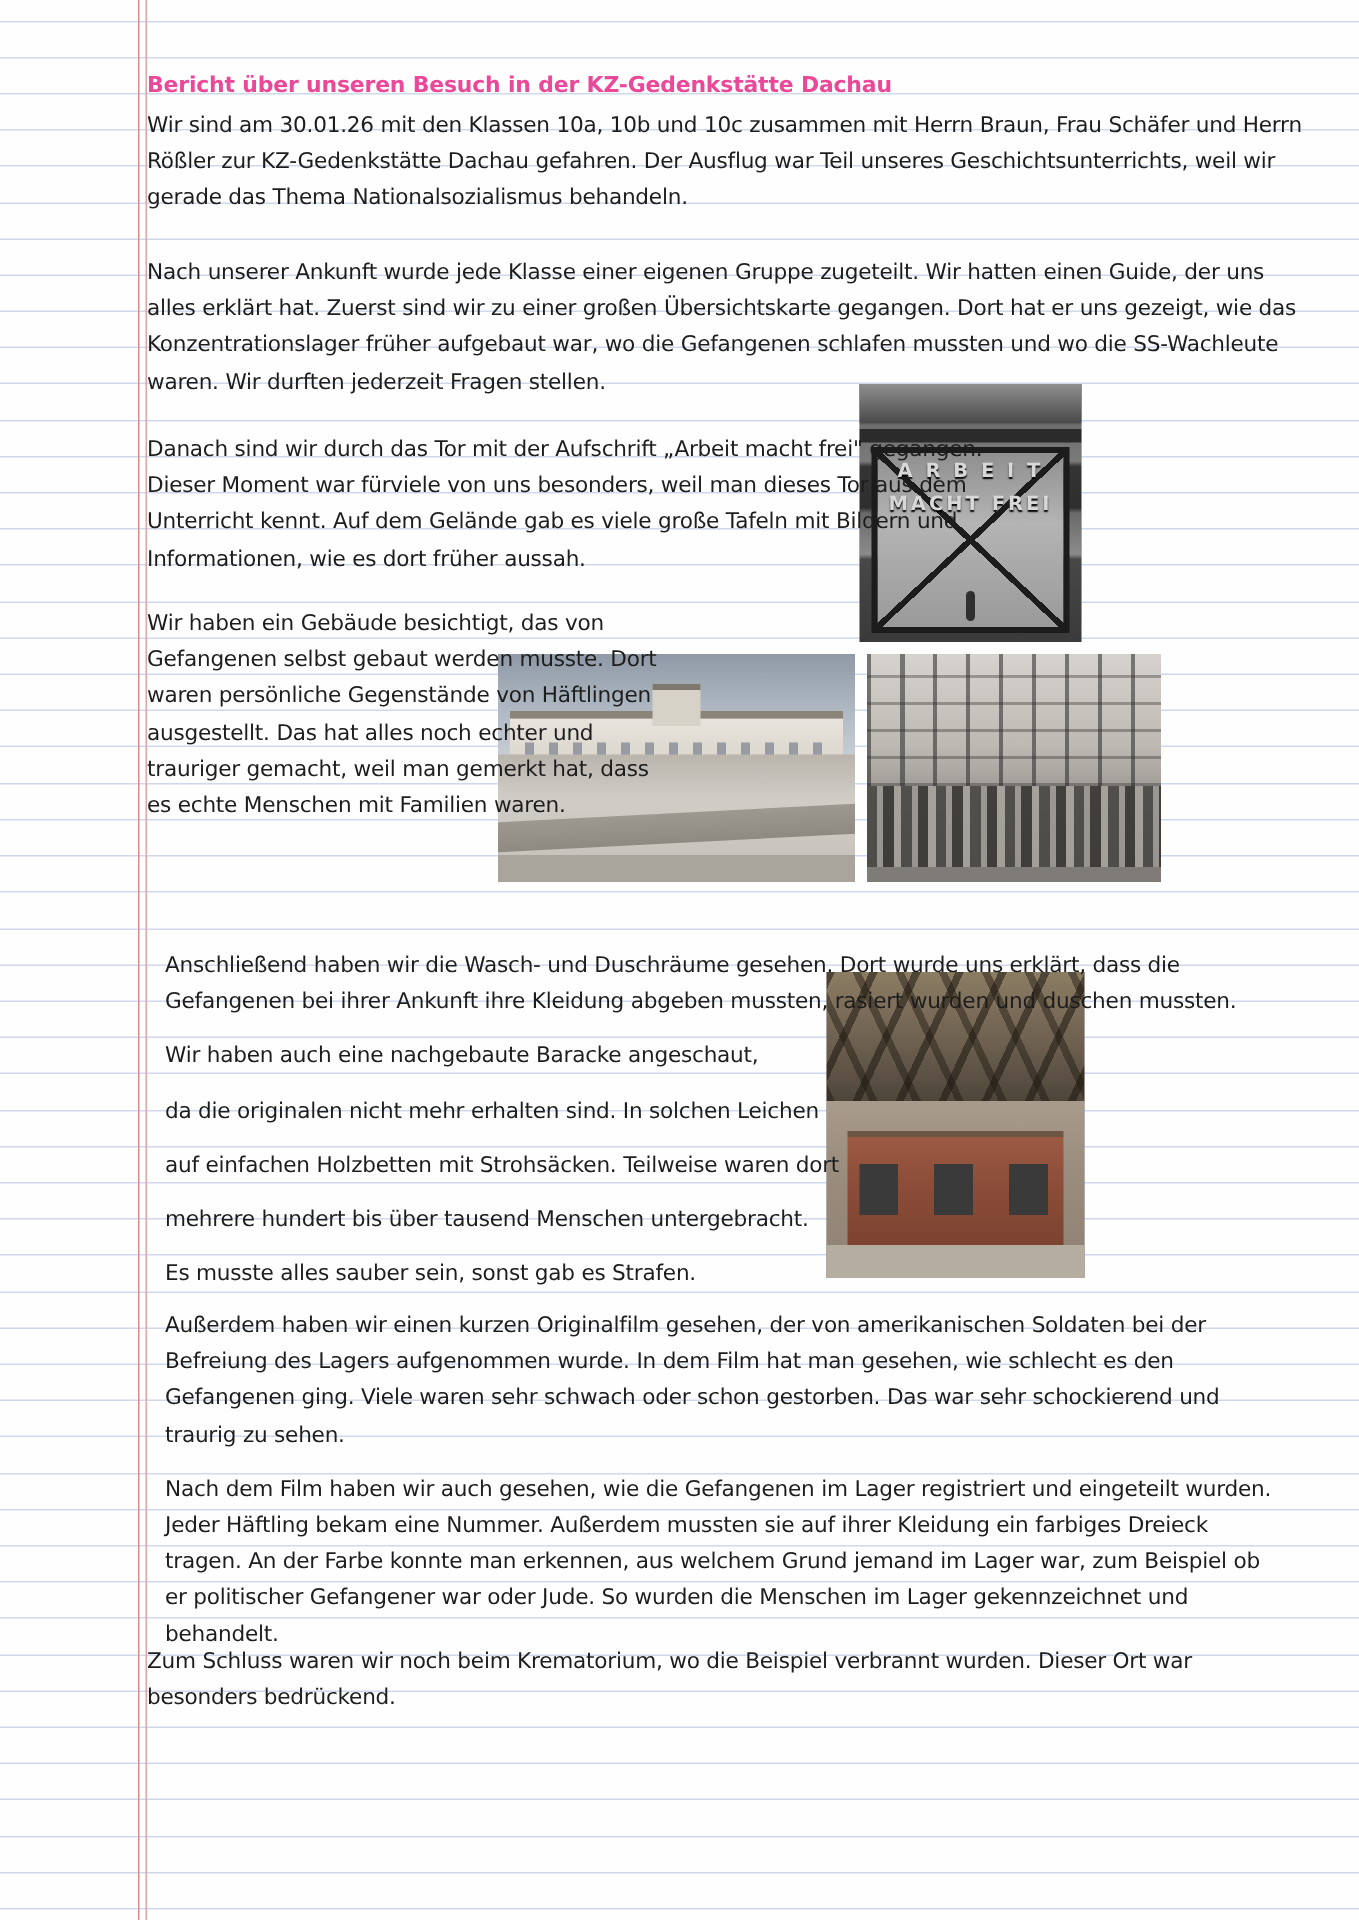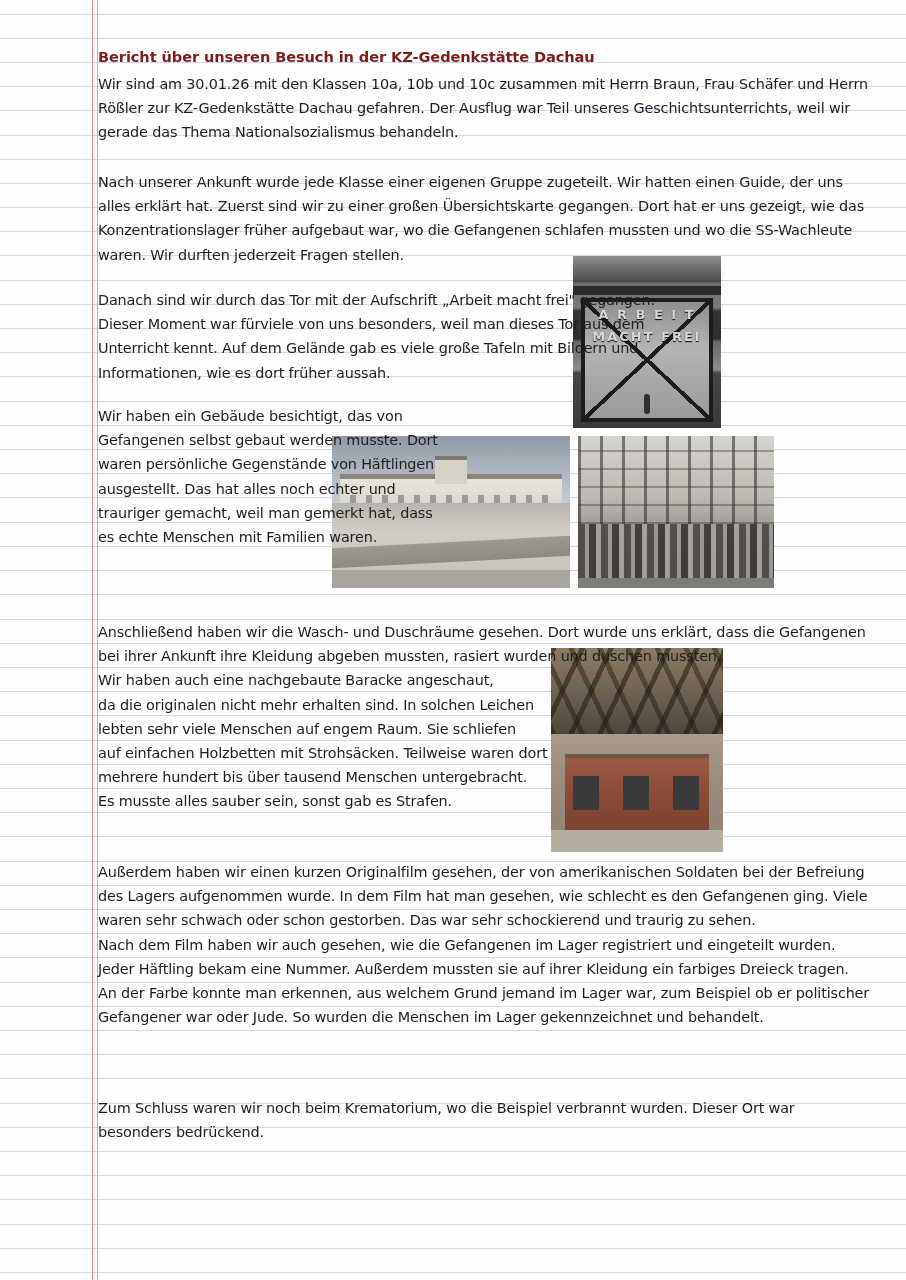--- a/index.html
+++ b/index.html
@@ -47,34 +47,34 @@
     width: 770px;
     height: 1280px;
   }
   .doc-title {
     position: absolute;
     left: 0;
     top: 48px;
     font-family: "DejaVu Sans", sans-serif;
     font-weight: bold;
     font-size: 14.6px;
-    color: #7f1d1d;
+    color: #ec4899;
     letter-spacing: -0.1px;
     white-space: nowrap;
   }
   .para {
     position: absolute;
     font-family: "DejaVu Sans", sans-serif;
     font-size: 14.4px;
     line-height: 24.2px;
     color: #1d1d1d;
     letter-spacing: -0.15px;
   }
   .para p {
-    margin: 0;
+    margin: 12px;
   }
 
   
   #p1 { left: 0;  top: 72px;  width: 772px; }
   #p2 { left: 0;  top: 170px; width: 772px; }
   #p3 { left: 0;  top: 288px; width: 560px; }
   #p4 { left: 0;  top: 404px; width: 340px; }
   #p5 { left: 0;  top: 620px; width: 772px; }
   #p6 { left: 0;  top: 860px; width: 772px; }
   #p7 { left: 0;  top: 1096px; width: 772px; }
@@ -341,21 +341,20 @@
   <div class="doc-title">Bericht über unseren Besuch in der KZ-Gedenkstätte Dachau</div>
 
   <div class="para" id="p1">Wir sind am 30.01.26 mit den Klassen 10a, 10b und 10c zusammen mit Herrn Braun, Frau Schäfer und Herrn Rößler zur KZ-Gedenkstätte Dachau gefahren. Der Ausflug war Teil unseres Geschichtsunterrichts, weil wir gerade das Thema Nationalsozialismus behandeln.</div>
   <div class="para" id="p2">Nach unserer Ankunft wurde jede Klasse einer eigenen Gruppe zugeteilt. Wir hatten einen Guide, der uns alles erklärt hat. Zuerst sind wir zu einer großen Übersichtskarte gegangen. Dort hat er uns gezeigt, wie das Konzentrationslager früher aufgebaut war, wo die Gefangenen schlafen mussten und wo die SS-Wachleute waren. Wir durften jederzeit Fragen stellen.</div>
   <div class="para" id="p3">Danach sind wir durch das Tor mit der Aufschrift „Arbeit macht frei" gegangen. Dieser Moment war fürviele von uns besonders, weil man dieses Tor aus dem Unterricht kennt. Auf dem Gelände gab es viele große Tafeln mit Bildern und Informationen, wie es dort früher aussah.</div>
   <div class="para" id="p4">Wir haben ein Gebäude besichtigt, das von Gefangenen selbst gebaut werden musste. Dort waren persönliche Gegenstände von Häftlingen ausgestellt. Das hat alles noch echter und trauriger gemacht, weil man gemerkt hat, dass es echte Menschen mit Familien waren.</div>
   <div class="para" id="p5">
       <p>Anschließend haben wir die Wasch- und Duschräume gesehen. Dort wurde uns erklärt, dass die Gefangenen bei ihrer Ankunft ihre Kleidung abgeben mussten, rasiert wurden und duschen mussten.</p>
       <p>Wir haben auch eine nachgebaute Baracke angeschaut,</p>
       <p>da die originalen nicht mehr erhalten sind. In solchen Leichen</p>
-      <p> lebten sehr viele Menschen auf engem Raum. Sie schliefen</p>
       <p>auf einfachen Holzbetten mit Strohsäcken. Teilweise waren dort</p>
       <p>mehrere hundert bis über tausend Menschen untergebracht.</p>
       <p>Es musste alles sauber sein, sonst gab es Strafen.</p>
     </div>
   <div class="para" id="p6">
       <p>Außerdem haben wir einen kurzen Originalfilm gesehen, der von amerikanischen Soldaten bei der Befreiung des Lagers aufgenommen wurde. In dem Film hat man gesehen, wie schlecht es den Gefangenen ging. Viele waren sehr schwach oder schon gestorben. Das war sehr schockierend und traurig zu sehen.</p>
       <p>Nach dem Film haben wir auch gesehen, wie die Gefangenen im Lager registriert und eingeteilt wurden. Jeder Häftling bekam eine Nummer. Außerdem mussten sie auf ihrer Kleidung ein farbiges Dreieck tragen. An der Farbe konnte man erkennen, aus welchem Grund jemand im Lager war, zum Beispiel ob er politischer Gefangener war oder Jude. So wurden die Menschen im Lager gekennzeichnet und behandelt.</p>
     </div>
   <div class="para" id="p7">Zum Schluss waren wir noch beim Krematorium, wo die Beispiel verbrannt wurden. Dieser Ort war besonders bedrückend.</div>
 </div>

